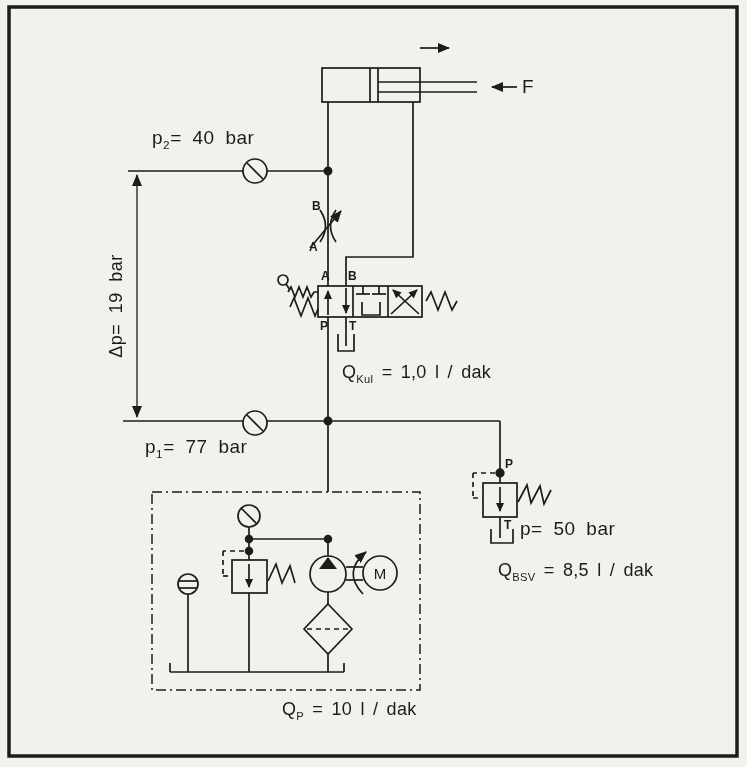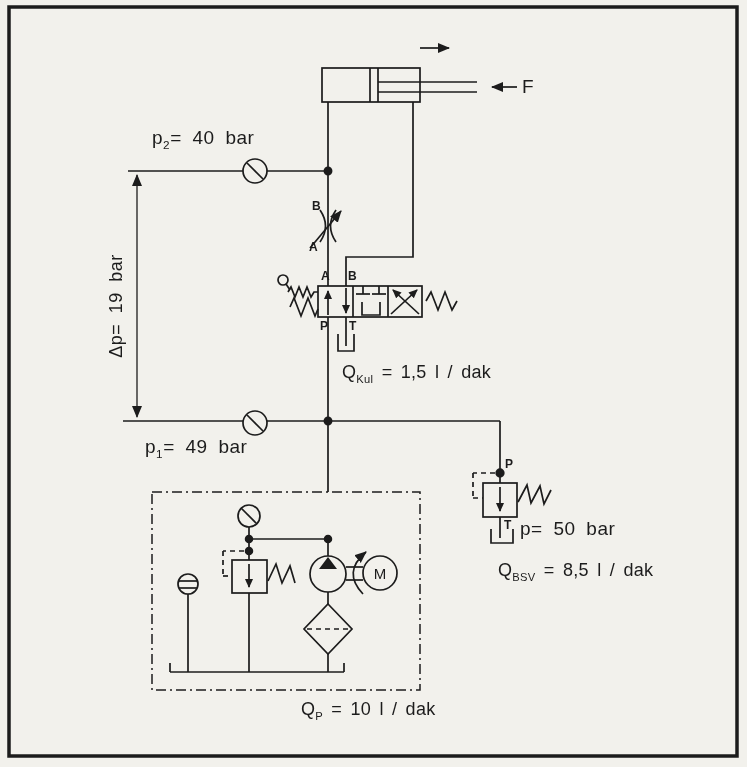--- a/index.html
+++ b/index.html
@@ -181,29 +181,29 @@
     <text x="380" y="579" font-size="15" font-family="Liberation Sans, sans-serif" fill="#1c1c1c" stroke="none" text-anchor="middle">M</text>
   </g>
 </svg>
 
 <div class="lbl big" style="left:522px;top:76px;"><span>F</span></div>
 
 <div class="lbl big" style="left:152px;top:127px;"><span>p</span><sub>2</sub><span>= 40 bar</span></div>
 
 <div class="lbl big rot" style="left:116px;top:306px;font-size:18px;"><span>Δp= 19 bar</span></div>
 
-<div class="lbl big" style="left:145px;top:436px;"><span>p</span><sub>1</sub><span>= 49 bar</span></div>
-
-<div class="lbl mid" style="left:342px;top:362px;"><span>Q</span><sub>Kul</sub><span> = 1,5 l / dak</span></div>
+<div class="lbl big" style="left:145px;top:436px;"><span>p</span><sub>1</sub><span>= 77 bar</span></div>
+
+<div class="lbl mid" style="left:342px;top:362px;"><span>Q</span><sub>Kul</sub><span> = 1,0 l / dak</span></div>
 
 <div class="lbl big" style="left:520px;top:518px;"><span>p= 50 bar</span></div>
 
 <div class="lbl mid" style="left:498px;top:560px;"><span>Q</span><sub>BSV</sub><span> = 8,5 l / dak</span></div>
 
-<div class="lbl mid" style="left:282px;top:699px;margin-left:19px;"><span>Q</span><sub>P</sub><span> = 10 l / dak</span></div>
+<div class="lbl mid" style="left:282px;top:699px;"><span>Q</span><sub>P</sub><span> = 10 l / dak</span></div>
 
 <div class="lbl port" style="left:312px;top:199px;">B</div>
 <div class="lbl port" style="left:309px;top:240px;">A</div>
 <div class="lbl port" style="left:321px;top:269px;">A</div>
 <div class="lbl port" style="left:348px;top:269px;">B</div>
 <div class="lbl port" style="left:320px;top:319px;">P</div>
 <div class="lbl port" style="left:349px;top:319px;">T</div>
 <div class="lbl port" style="left:505px;top:457px;">P</div>
 <div class="lbl port" style="left:504px;top:518px;">T</div>
 

